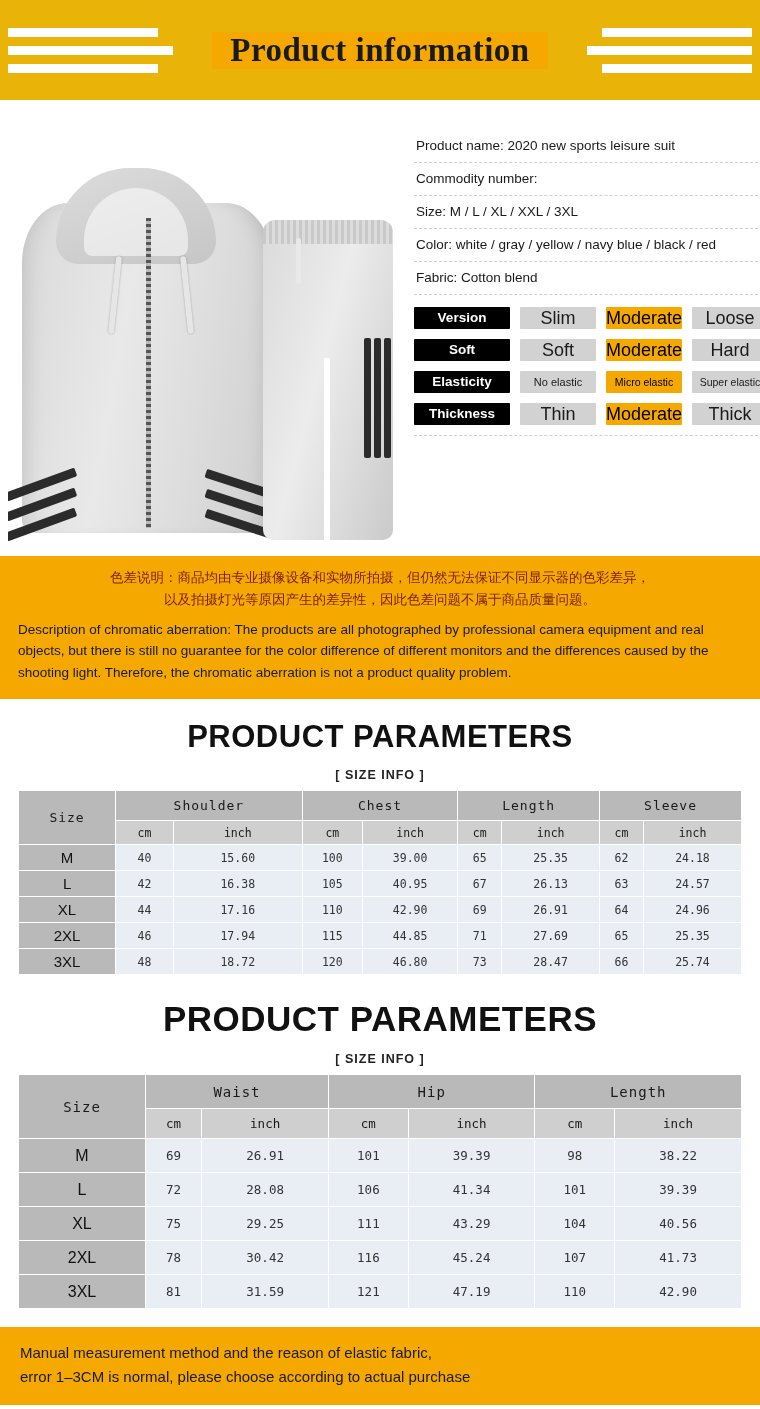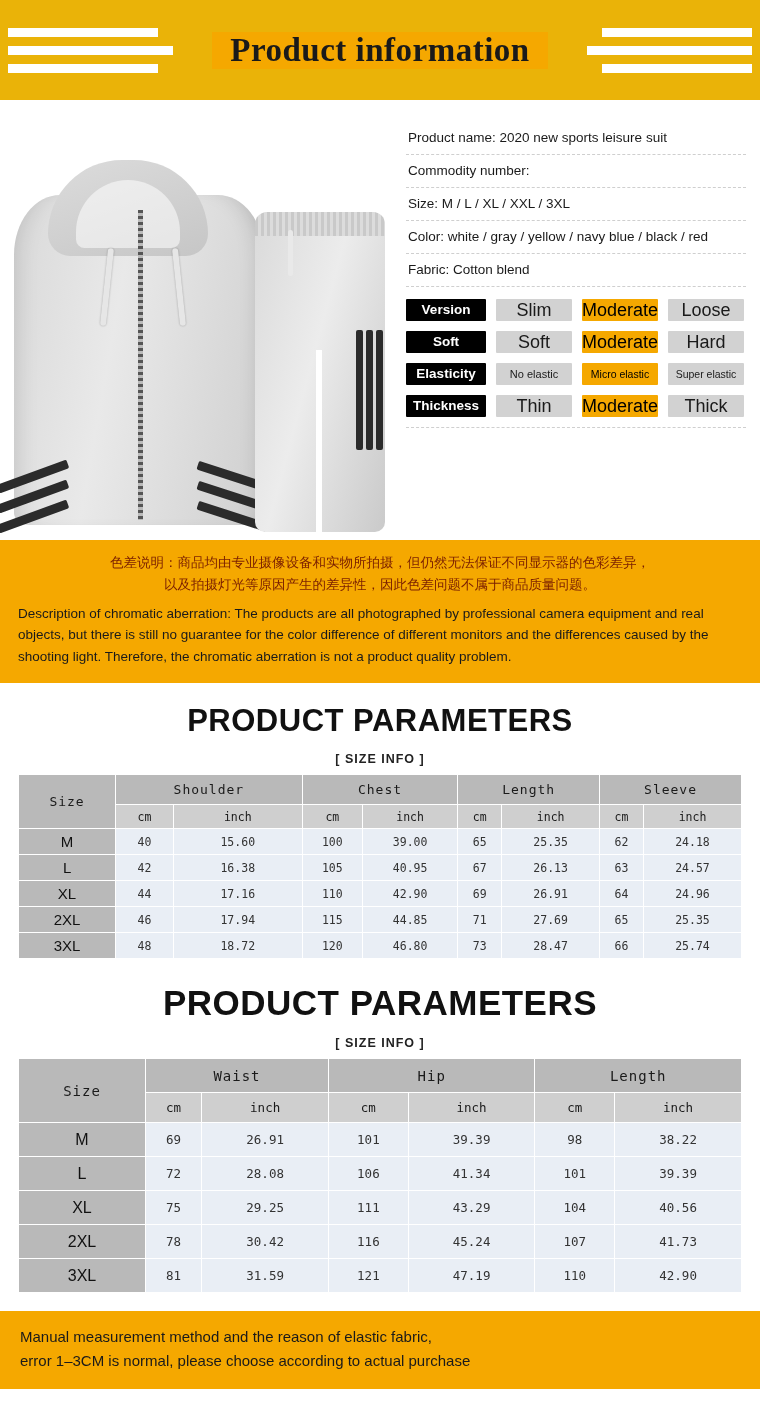--- a/index.html
+++ b/index.html
@@ -36,21 +36,21 @@
   .stripes.right { right:8px; align-items:flex-end;}
   .stripes span { display:block; height:9px; background:#fff; }
   .stripes.left span:nth-child(1){width:150px;}
   .stripes.left span:nth-child(2){width:165px;}
   .stripes.left span:nth-child(3){width:150px;}
   .stripes.right span:nth-child(1){width:150px;}
   .stripes.right span:nth-child(2){width:165px;}
   .stripes.right span:nth-child(3){width:150px;}
 
   
-  .info-block { display:flex; padding:0; background:#fff; }
+  .info-block { display:flex; padding:8px; background:#fff; }
   .photo {
     width: 400px; height: 440px;
     position: relative;
     background: #fff;
     overflow:hidden;
     flex: none;
   }
   .ph-watermark{
     position:absolute; bottom:8px; right:14px; font-size:10px; color:#e4e4e4; letter-spacing:2px;
   }
@@ -120,37 +120,37 @@
   .tag-row {
     display:flex; gap:10px; margin-bottom:10px; align-items:center;
   }
   .tag {
     height:22px; line-height:22px; text-align:center;
     font-size:18px; color:#1a1a1a;
     background:#d2d2d2;
     flex:0 0 auto;
     border-radius:1px;
   }
-  .tag.label { width:80px; background:#000; color:#fff; font-size:13.5px; font-weight:bold; text-align:center;}
+  .tag.label { width:96px; background:#000; color:#fff; font-size:13.5px; font-weight:bold; text-align:center;}
   .tag.opt { width:76px; }
   .tag.sel { background:#F5A800; color:#000; }
   .tag-row.last { border-bottom:1px dashed #cfcfcf; padding-bottom:10px; }
 
   
   .notice {
     background:#F5A800;
     padding: 12px 18px 16px 18px;
     color:#1a1a1a;
   }
   .notice .cn {
     color:#7a1f00;
     font-size:13.5px;
     line-height:1.65;
     text-align:center;
-    font-family:Liberation Serif, serif;
+    font-family:Liberation Mono, monospace;
   }
   .notice .en {
     margin-top:6px;
     font-size:13.5px;
     line-height:1.6;
     color:#1a1a1a;
   }
 
   
   .params { padding: 14px 18px 4px 18px; background:#fff; }

